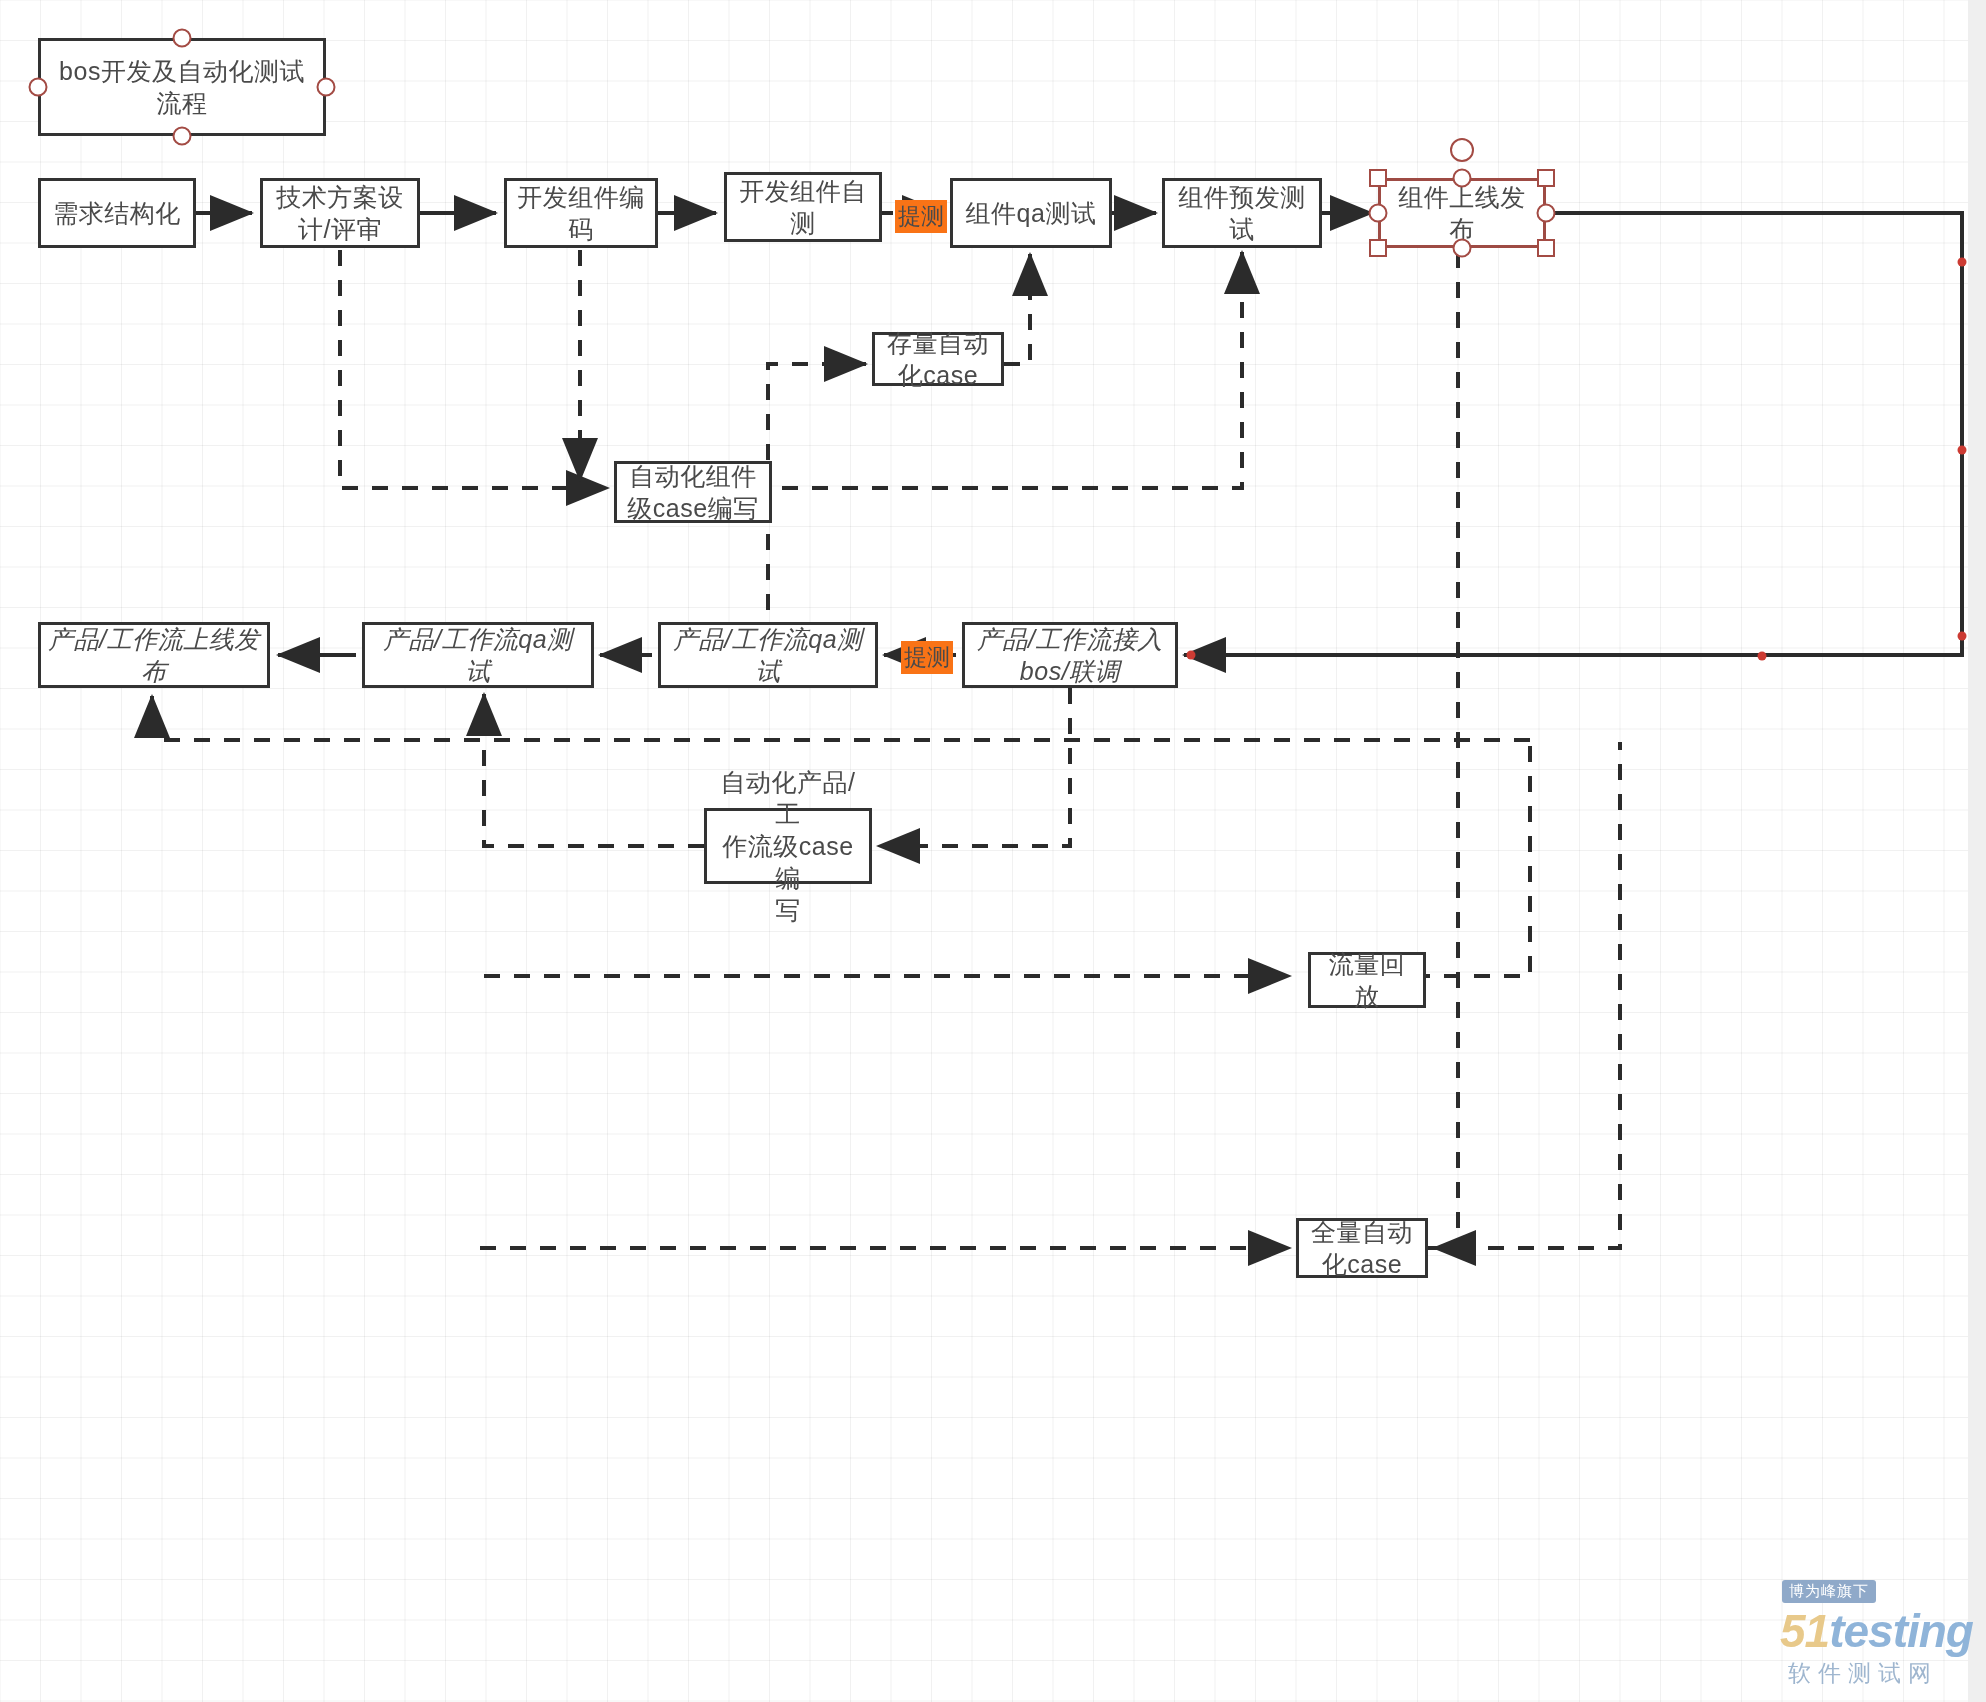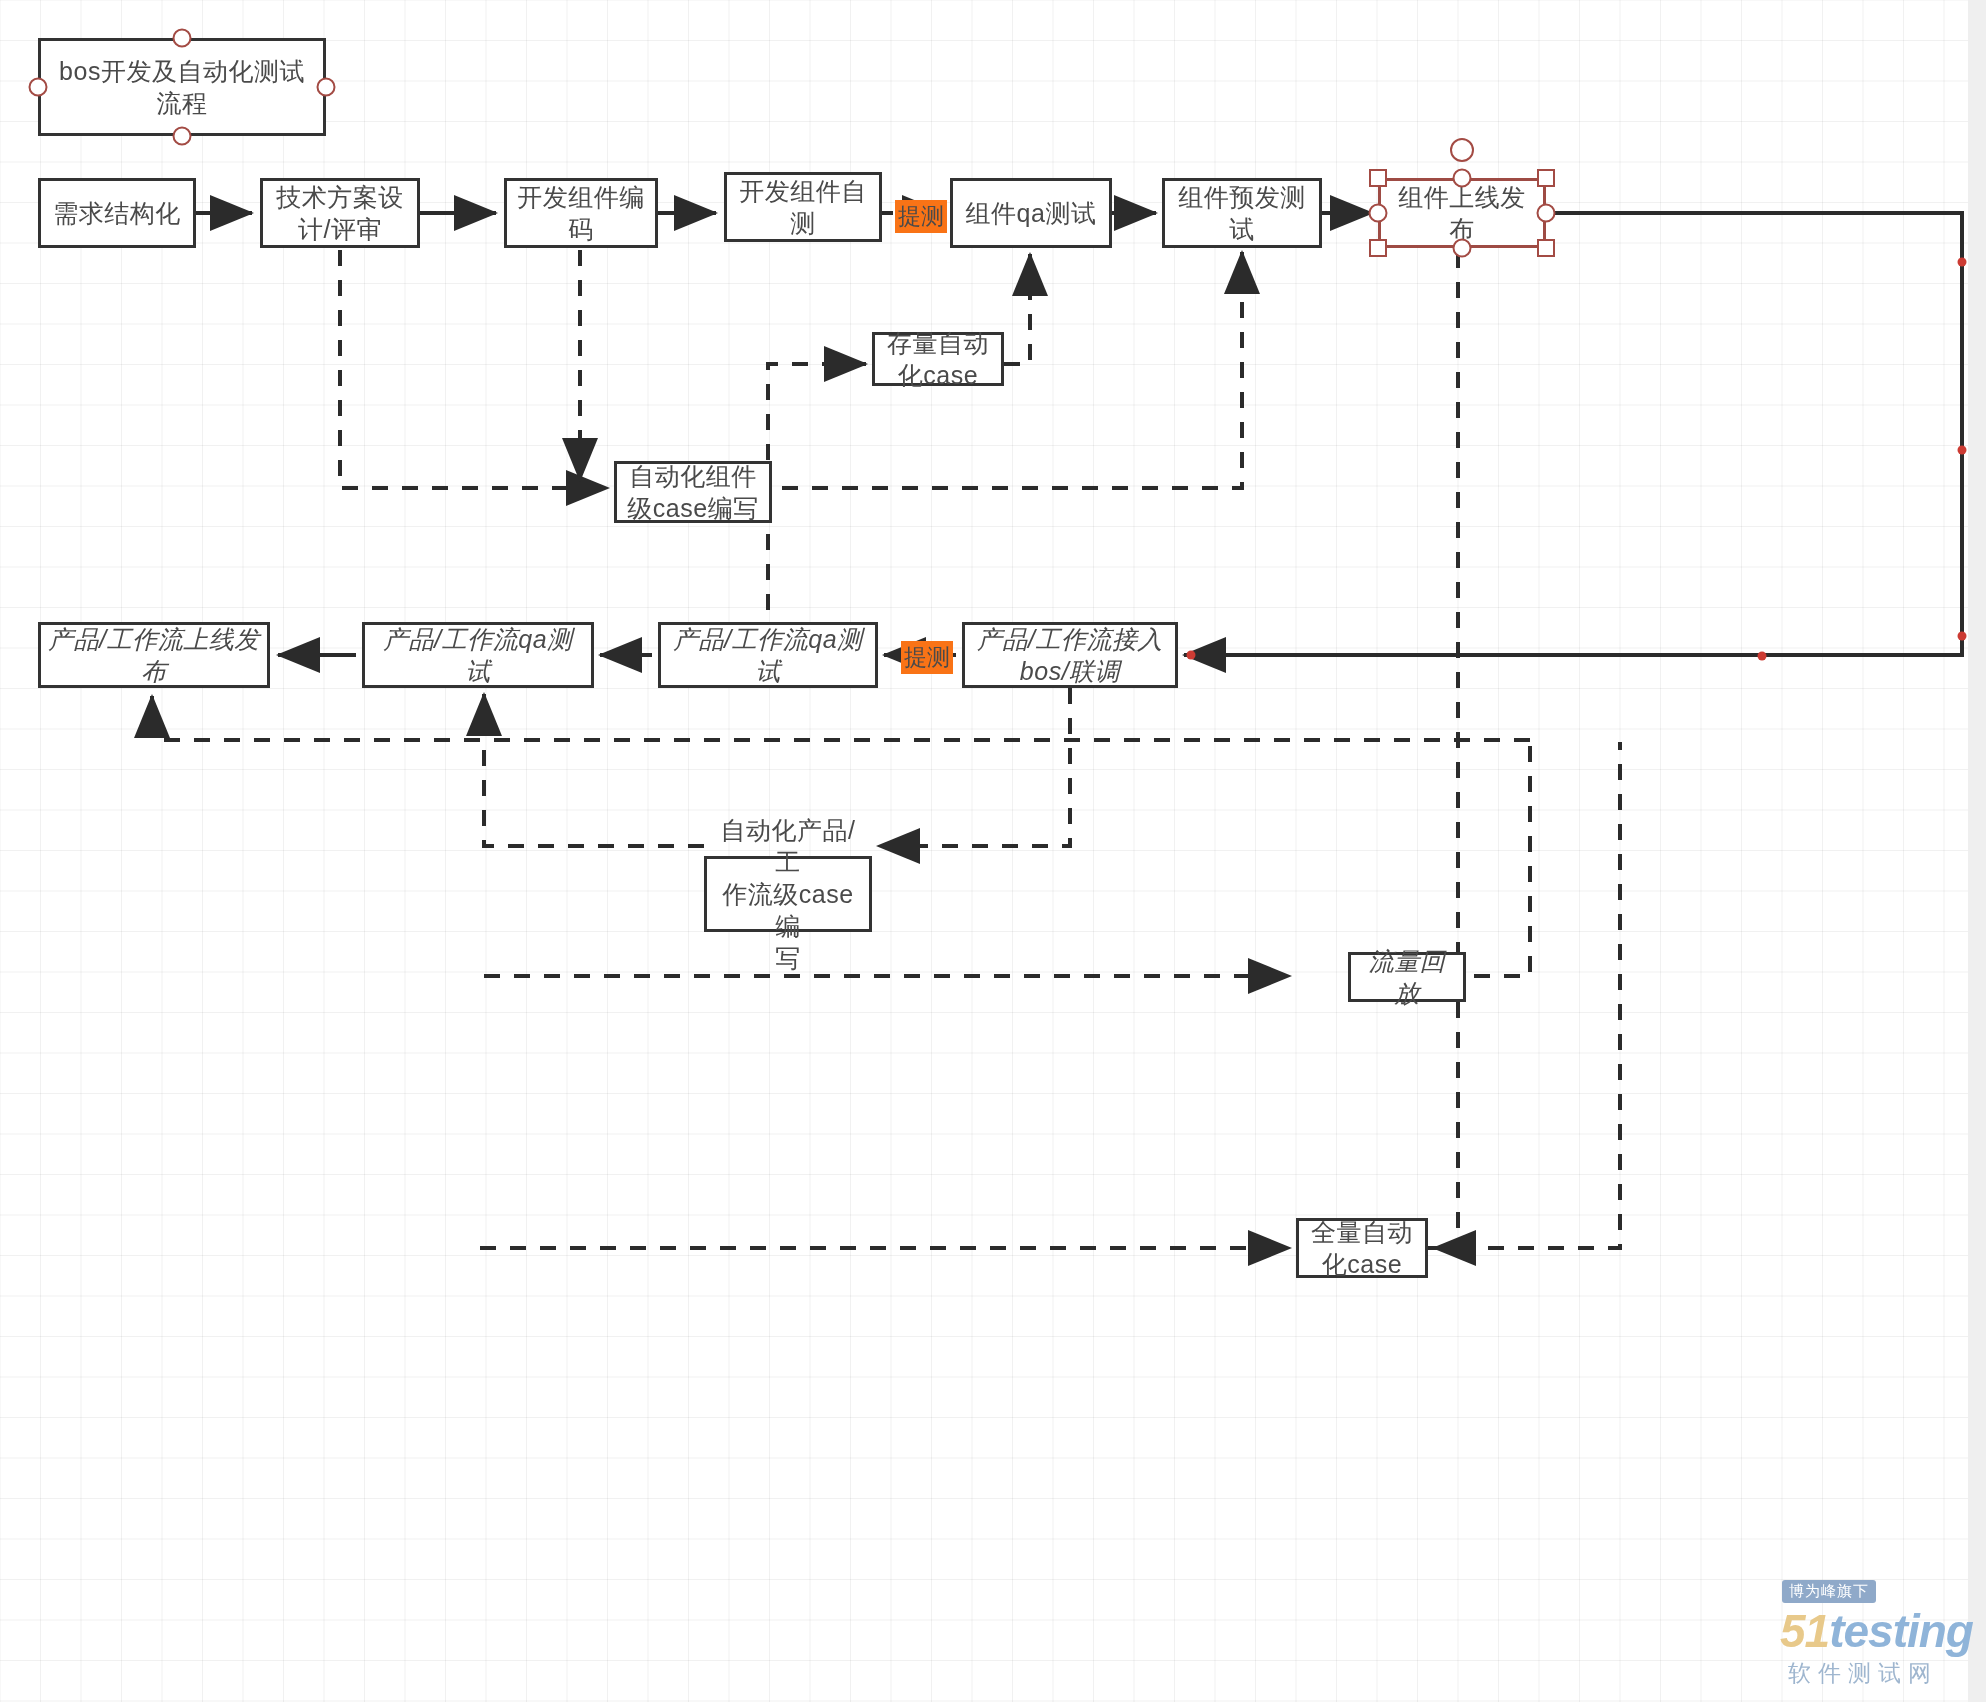--- a/index.html
+++ b/index.html
@@ -160,24 +160,24 @@
     <div class="node selected" id="n-comp-release" style="left: 1378px; top: 178px; width: 168px; height: 70px;">组件上线发布</div>
     <div class="node" id="n-existing-auto" style="left: 872px; top: 332px; width: 132px; height: 54px;">存量自动
 化case</div>
     <div class="node" id="n-comp-case-write" style="left: 614px; top: 461px; width: 158px; height: 62px;">自动化组件
 级case编写</div>
     <div class="node italic" id="n-prod-release" style="left: 38px; top: 622px; width: 232px; height: 66px;">产品/工作流上线发布</div>
     <div class="node italic" id="n-prod-preprod" style="left: 362px; top: 622px; width: 232px; height: 66px;">产品/工作流qa测试</div>
     <div class="node italic" id="n-prod-qa" style="left: 658px; top: 622px; width: 220px; height: 66px;">产品/工作流qa测试</div>
     <div class="node italic" id="n-prod-bos" style="left: 962px; top: 622px; width: 216px; height: 66px;">产品/工作流接入
 bos/联调</div>
-    <div class="node" id="n-prod-case-write" style="left: 704px; top: 808px; width: 168px; height: 76px; margin-top: 48px;">自动化产品/工
+    <div class="node" id="n-prod-case-write" style="left: 704px; top: 808px; width: 168px; height: 76px;">自动化产品/工
 作流级case编
 写</div>
-    <div class="node" id="n-traffic-replay" style="left: 1348px; top: 952px; width: 118px; height: 50px; font-style: italic;">流量回放</div>
+    <div class="node" id="n-traffic-replay" style="left: 1308px; top: 952px; width: 118px; height: 56px;">流量回放</div>
     <div class="node" id="n-full-auto" style="left: 1296px; top: 1218px; width: 132px; height: 60px;">全量自动
 化case</div>
   </div>
 
 <div class="node title" id="title-node" style="left:38px;top:38px;width:288px;height:98px;">bos开发及自动化测试流程</div>
 <div class="handle circ" style="left:182px;top:38px;"></div>
 <div class="handle circ" style="left:182px;top:136px;"></div>
 <div class="handle circ" style="left:38px;top:87px;"></div>
 <div class="handle circ" style="left:326px;top:87px;"></div>
 

